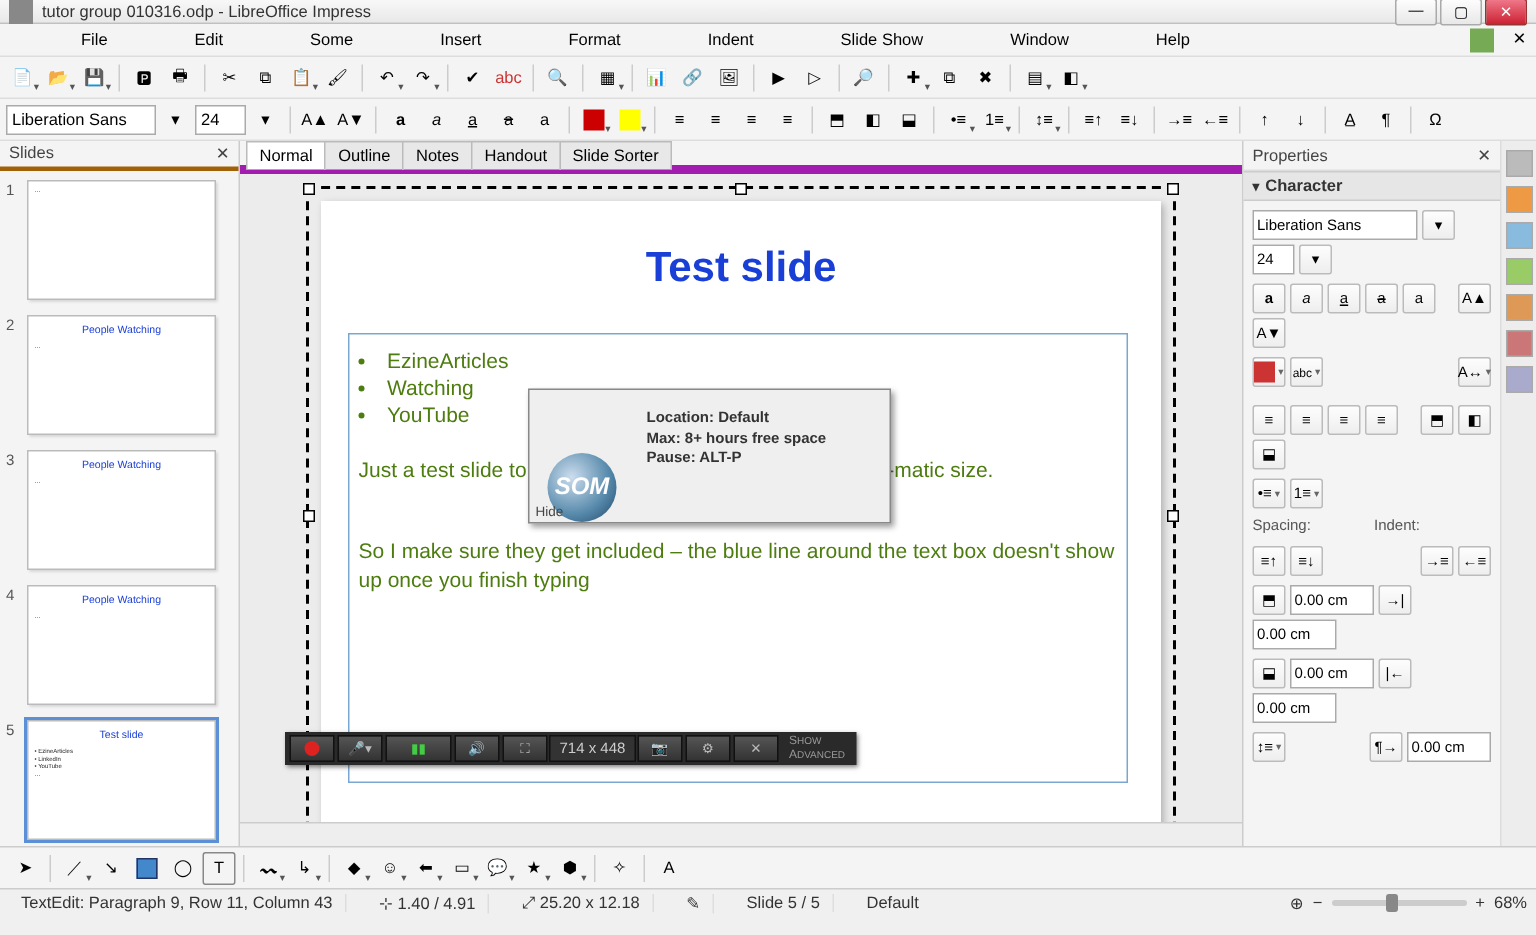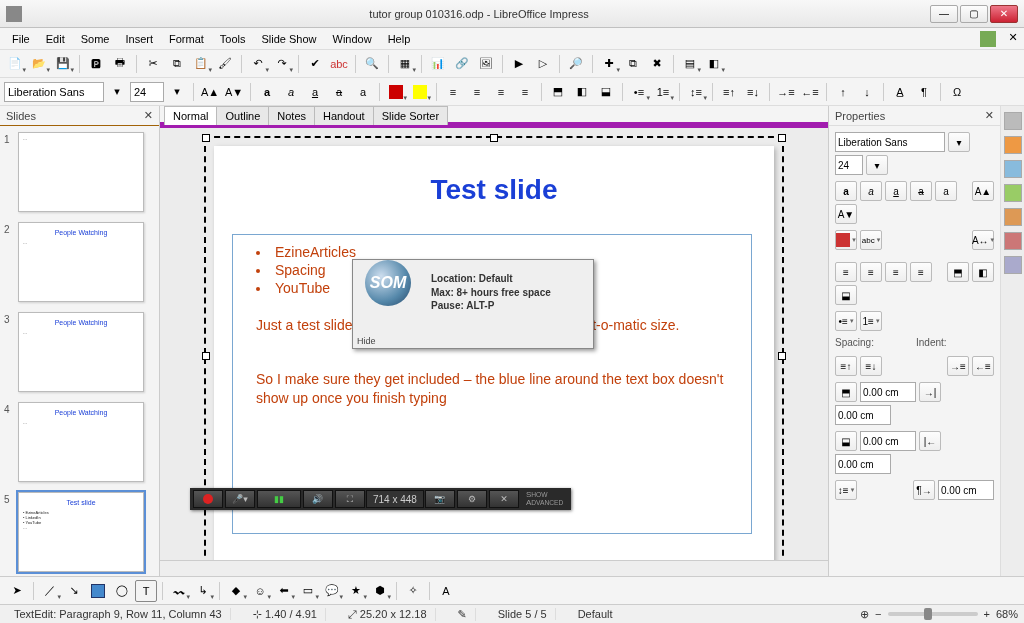--- a/index.html
+++ b/index.html
@@ -1,68 +1,68 @@
 <!DOCTYPE html>
 <html><head>
 <meta charset="utf-8">
 <style>
 * { box-sizing: border-box; margin: 0; padding: 0; }
 body { font-family: "Segoe UI", Tahoma, sans-serif; font-size: 11px; background: #f0f0f0; overflow: hidden; width: 1024px; height: 623px; position: relative; }
 
 
-.titlebar { height: 28px; background: linear-gradient(#f8f8f8, #e8e8e8); border-bottom: 1px solid #c0c0c0; display: flex; align-items: center; padding: 0 6px; text-align: center; }
+.titlebar { height: 16px; background: linear-gradient(#f8f8f8, #e8e8e8); border-bottom: 1px solid #c0c0c0; display: flex; align-items: center; padding: 0 6px; }
 .titlebar-icon { width: 16px; height: 16px; background: #888; margin-right: 6px; }
 .titlebar-text { flex: 1; color: #333; }
 .win-controls { display: flex; gap: 2px; }
 .win-btn { width: 28px; height: 18px; border: 1px solid #aaa; background: linear-gradient(#fdfdfd,#e8e8e8); display:flex; align-items:center; justify-content:center; font-size: 10px; border-radius: 2px; cursor: pointer;}
 .win-btn.close { background: linear-gradient(#e78,#c23); color: #fff; border-color:#933;}
 
 
 .menubar { height: 22px; background: #f4f4f4; display: flex; align-items: center; padding: 0 4px; border-bottom: 1px solid #ddd; }
-.menubar .menu-item { padding: 2px 8px; cursor: pointer; }
+.menubar .menu-item { padding: 2px 8px; cursor: pointer; margin-left: 42px; }
 .menubar .right { margin-left: auto; display:flex; gap:6px; }
 .menubar .app-icon { width:16px; height:16px; background:#7a5; margin-right:4px;}
 .menubar .x-btn { width:14px; text-align:center; cursor:pointer;}
 
 
 .toolbar { background: #f4f4f4; border-bottom: 1px solid #ddd; display: flex; align-items: center; padding: 2px 4px; gap: 2px; flex-wrap: nowrap; height: 28px; }
 .tool-btn { width: 22px; height: 22px; display:flex; align-items:center; justify-content:center; border: 1px solid transparent; border-radius:2px; cursor:pointer; position:relative;}
 .tool-btn.with-drop::after{content:"▾"; font-size:7px; position:absolute; right:-1px; bottom:0; color:#555;}
 .tool-sep { width:1px; height:18px; background:#ccc; margin: 0 3px; }
 .toolbar input.combo { width: 100px; height: 20px; font-size:11px; border:1px solid #aaa; padding:0 3px;}
 .toolbar input.szbox { width: 34px; height: 20px; font-size:11px; border:1px solid #aaa; text-align:left; padding:0 3px;}
 
 
 .main { display:flex; height: calc(623px - 28px - 22px - 28px - 28px - 28px - 19px); }
 .slides-panel { width: 160px; background:#f4f4f4; border-right:1px solid #ccc; display:flex; flex-direction:column; }
-.slides-hdr { height:20px; padding:2px 6px; color:#444; display:flex; align-items:center; border-bottom:1px solid #a16207;}
+.slides-hdr { height:20px; padding:2px 6px; color:#444; display:flex; border-bottom:3px solid #a16207;}
 .slides-hdr .x { margin-left:auto; cursor:pointer;}
 .slides-scroll { overflow-y:auto; flex:1; padding: 6px 4px;}
 .thumb-row { display:flex; gap:4px; margin-bottom:10px;}
 .thumb-num { width:10px; color:#555; font-size:10px; padding-top:2px;}
 .thumb { width: 126px; height: 80px; background:#fff; border:1px solid #bbb; padding:4px; font-size:5px; line-height:1.2; overflow:hidden; box-shadow: 1px 1px 2px rgba(0,0,0,.15);}
 .thumb.selected { outline: 2px solid #5b8fd6; }
 .thumb .t-title { color:#1a3fd6; font-size:7px; text-align:center; margin:2px 0 4px;}
 .thumb .t-body { color:#222; font-size:4px; }
 
 .center { flex:1; display:flex; flex-direction:column; background:#eee;}
 .view-tabs { height:22px; background:#f4f4f4; display:flex; align-items:flex-start; padding:0 4px; border-bottom:6px solid #a21caf;}
 .view-tab { padding:3px 8px; border:1px solid #bbb; border-bottom:none; background:#e8e8e8; margin-right:-1px; font-size:11px; cursor:pointer;}
 .view-tab.active { background:#fff; }
 .canvas-wrap { flex:1; overflow:auto; position:relative; background:#ececec; padding: 18px 14px;}
 .slide { width: 560px; height: 420px; background:#fff; margin: 0 auto; position:relative; box-shadow: 2px 2px 5px rgba(0,0,0,.25); }
 .sel-frame { position:absolute; inset: -10px; border: 2px dashed #000; }
 .handle { position:absolute; width:8px; height:8px; background:#fff; border:1px solid #000;}
 .slide-title { color:#1a3fd6; font: bold 28px "Liberation Sans", Arial; text-align:center; padding-top: 28px;}
-.textbox { position:absolute; left:18px; right:22px; top: 88px; bottom: 32px; border:1px solid #7aa7d1; padding: 8px 23px; font: 14px/1.3 "Liberation Sans", Arial; color:#c2410c;}
+.textbox { position:absolute; left:18px; right:22px; top: 88px; bottom: 32px; border:1px solid #7aa7d1; padding: 8px 6px; font: 14px/1.3 "Liberation Sans", Arial; color:#4d7c0f;}
 .textbox li{ list-style: disc inside; }
 
 
 .som-box { position:absolute; left:352px; top:259px; width:242px; height:90px; background:#efefef; border:1px solid #888; box-shadow: 2px 2px 4px rgba(0,0,0,.4); font-size:10px; display:flex; }
-.som-logo { width:70px; display:flex; align-items:center; justify-content:flex-start; flex-direction:column;}
+.som-logo { width:70px; display:flex; align-items:center; justify-content:flex-end; flex-direction:column;}
 .som-logo .circle{ width:46px;height:46px;border-radius:50%; background: radial-gradient(circle at 35% 35%, #cde 0%, #58a 60%, #246 100%); display:flex; align-items:center; justify-content:center; color:#fff; font:italic bold 16px Arial;}
 .som-text { flex:1; padding:6px 8px; font-weight:bold; color:#333; line-height:1.35;}
 .som-hide { position:absolute; left:4px; bottom:2px; font-size:9px; color:#444; cursor:pointer;}
 
 .recbar { position:absolute; left:190px; bottom:30px; height:22px; background:#2a2a2a; display:flex; align-items:center; padding:0 2px; gap:0; box-shadow: 1px 1px 3px rgba(0,0,0,.5);}
 .recbtn { width:30px; height:18px; margin:0 1px; background:linear-gradient(#555,#333); border:1px solid #111; display:flex; align-items:center; justify-content:center; color:#bbb; font-size:9px; cursor:pointer;}
 .recbtn.red::before{content:""; width:10px;height:10px; background:#d22; border-radius:50%;}
 .recbar .dims{ color:#ccc; font-size:10px; padding:0 6px; background:#333; height:18px; display:flex; align-items:center; border:1px solid #111;}
 .recbar .adv { color:#999; font-size:8px; padding:0 6px; line-height:1; text-align:left;}
 
@@ -108,21 +108,21 @@
     <div class="win-btn close">✕</div>
   </div>
 </div>
 
 <div class="menubar">
   <span class="menu-item">File</span>
   <span class="menu-item">Edit</span>
   <span class="menu-item">Some</span>
   <span class="menu-item">Insert</span>
   <span class="menu-item">Format</span>
-  <span class="menu-item">Tools</span>
+  <span class="menu-item">Indent</span>
   <span class="menu-item">Slide Show</span>
   <span class="menu-item">Window</span>
   <span class="menu-item">Help</span>
   <div class="right">
     <div class="app-icon"></div>
     <div class="x-btn">✕</div>
   </div>
 </div>
 
 <div class="toolbar">
@@ -286,39 +286,40 @@
           <div class="handle" style="left:calc(50% - 4px);top:-4px"></div>
           <div class="handle" style="right:-4px;top:-4px"></div>
           <div class="handle" style="left:-4px;top:calc(50% - 4px)"></div>
           <div class="handle" style="right:-4px;top:calc(50% - 4px)"></div>
 
         </div>
         <div class="slide-title">Test slide</div>
         <div class="textbox">
           <ul>
             <li>EzineArticles</li>
-            <li>Spacing</li>
+            <li>Watching</li>
             <li>YouTube</li>
           </ul>
           <br>
           <div>Just a test slide to show you the size of the Screencast-o-matic size.</div><br>
           <br>
           <div>So I make sure they get included – the blue line around the text box doesn't show up once you finish typing</div>
         </div>
       </div>
     </div>
     <div class="hscroll"></div>
   </div>
 
   <div class="props">
     <div class="props-body">
       <div class="props-hdr">
         <span>Properties</span>
         <span class="x">✕</span>
       </div>
+      <div class="section-hdr">Character</div>
       <div class="section-body">
         <div class="row">
           <input class="pinput" style="width: 110px;" value="Liberation Sans">
           <span class="pbtn">▾</span>
           <input class="pinput" style="width: 28px;" value="24">
           <span class="pbtn">▾</span>
         </div>
         <div class="row">
           <div class="pbtn">
               <b>a</b>

